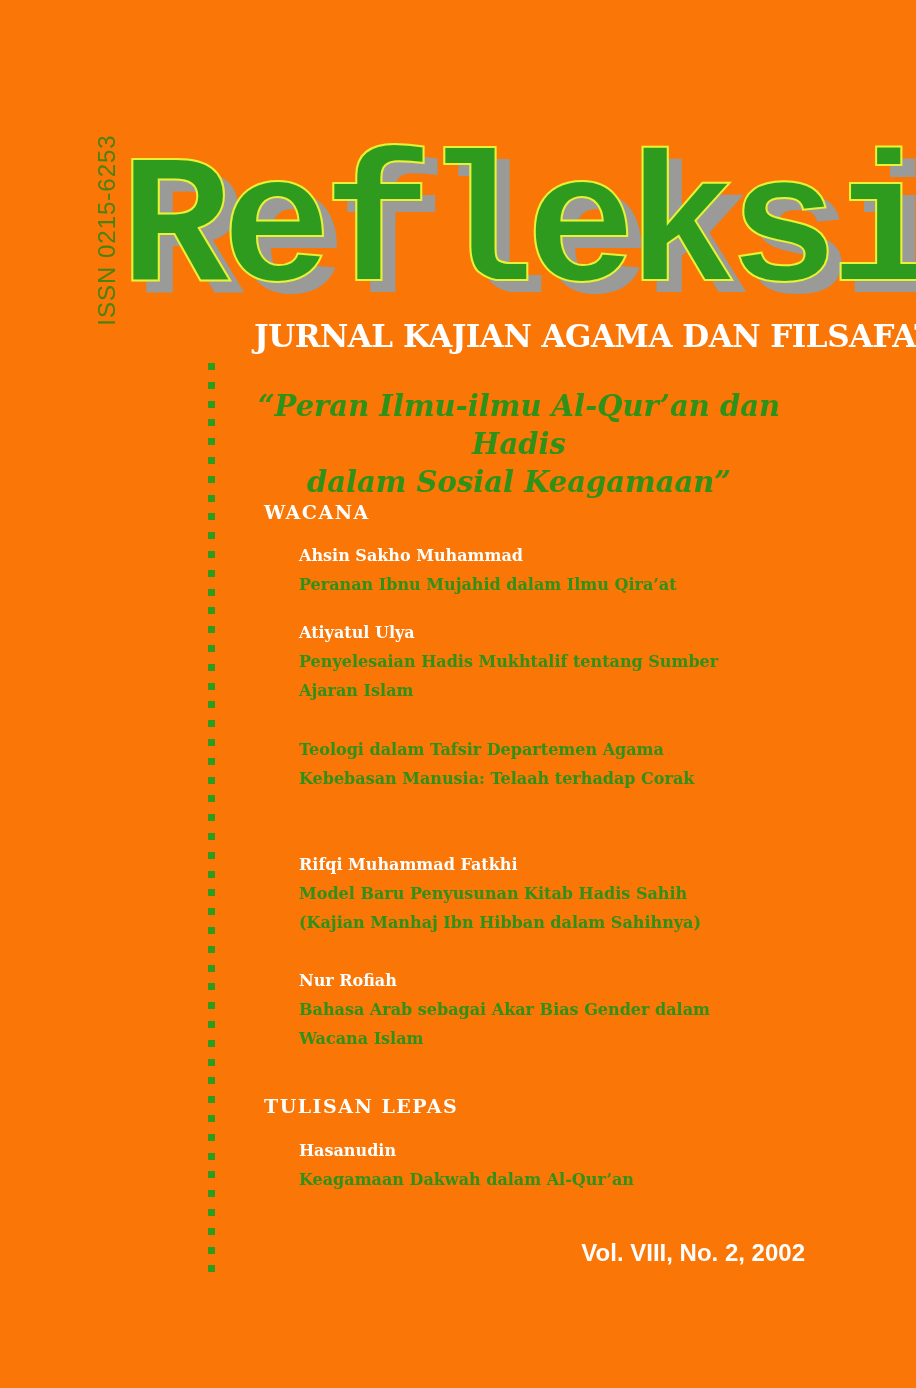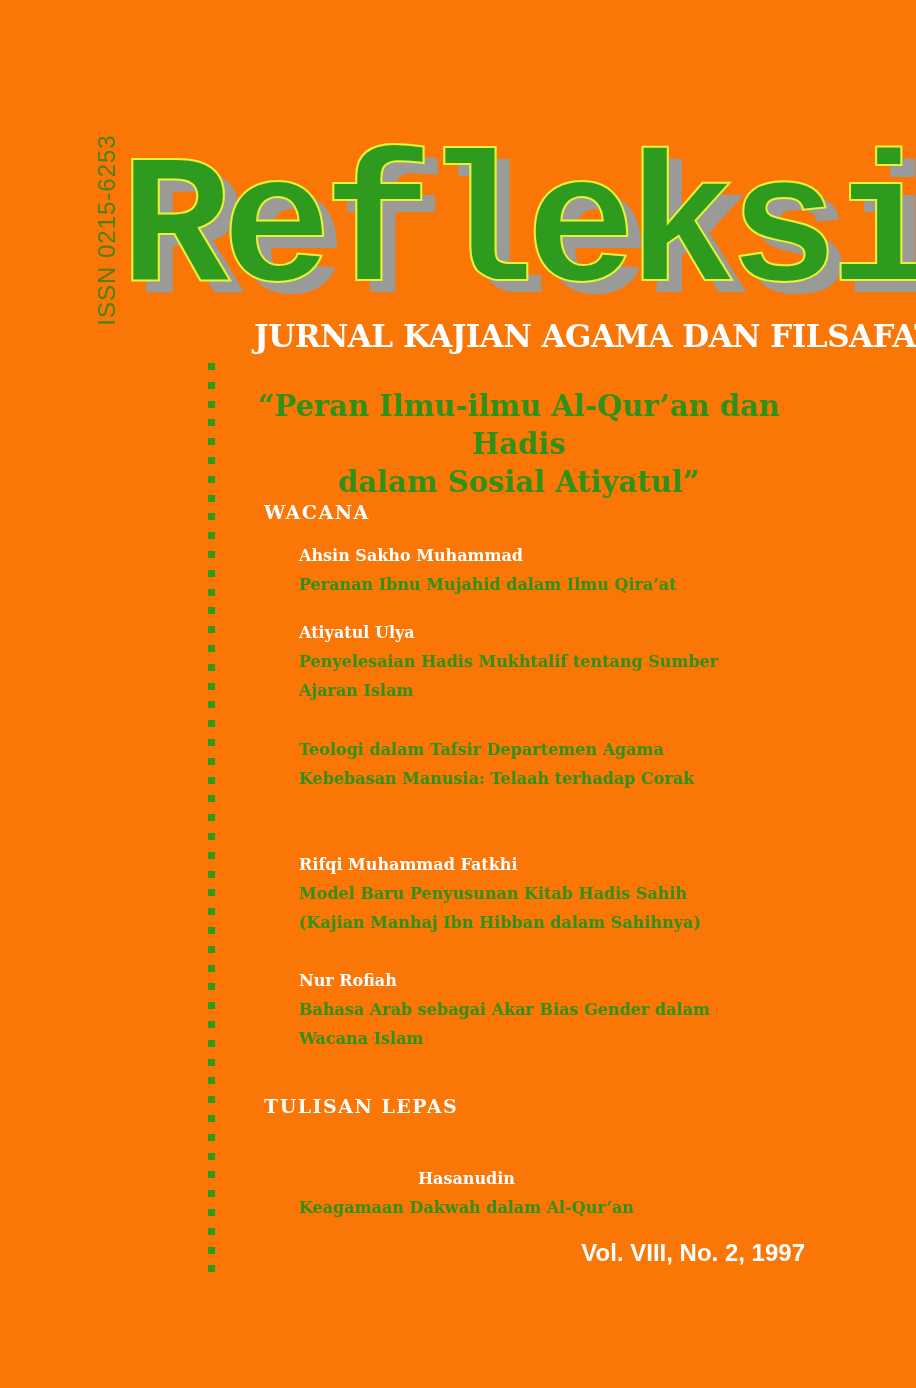--- a/index.html
+++ b/index.html
@@ -52,39 +52,39 @@
   
   .dots{
     position:absolute;left:208px;top:363px;width:7px;height:910px;
     background:repeating-linear-gradient(to bottom,
       var(--title-green) 0 7px, transparent 7px 18.8px);
   }
 
   .quote{
     position:absolute;left:228px;top:387px;width:582px;
     text-align:center;font-weight:bold;
-    font-size:29px;line-height:38px;color:var(--text-green);
+    font-size:29px;line-height:38px;color:var(--text-green);font-style:italic;
   }
 
   .sec{
     position:absolute;left:264px;
     font-weight:bold;font-size:19px;line-height:29px;
     letter-spacing:1.5px;color:var(--white);
     white-space:nowrap;
   }
   .sec-wacana{top:498px;}
   .sec-tulisan{top:1092px;}
 
   .article{
     position:absolute;left:299px;
     font-weight:bold;font-size:16px;line-height:29px;
     white-space:nowrap;
   }
   .a0{top:541px;} .a1{top:618px;} .a2{top:735px;}
-  .a3{top:850px;} .a4{top:966px;} .a5{top:1164px;text-align:center;}
+  .a3{top:850px;} .a4{top:966px;} .a5{top:1136px;}
   .author{color:var(--white);}
   .atitle{color:var(--text-green);}
 
   .vol{
     position:absolute;top:1240px;left:500px;width:305px;
     text-align:right;
     font-family:"Liberation Sans", sans-serif;
     font-weight:bold;font-size:24px;line-height:26px;
     color:var(--white);white-space:nowrap;
   }
@@ -97,21 +97,21 @@
   <div class="issn">ISSN 0215-6253</div>
 
   <div class="title">Refleksi</div>
 
   <div class="subtitle">JURNAL KAJIAN AGAMA DAN FILSAFAT</div>
 
   <div class="dots"></div>
 
   <div class="quote">
     <div>“Peran Ilmu-ilmu Al-Qur’an dan Hadis</div>
-    <div>dalam Sosial Atiyatul”</div>
+    <div>dalam Sosial Keagamaan”</div>
   </div>
 
   <div class="sec sec-wacana">WACANA</div>
 
   <div class="article a0">
     <div class="author">Ahsin Sakho Muhammad</div>
     <div class="atitle">Peranan Ibnu Mujahid dalam Ilmu Qira’at</div>
   </div>
 
   <div class="article a1">
@@ -137,15 +137,15 @@
     <div class="atitle">Wacana Islam</div>
   </div>
 
   <div class="sec sec-tulisan">TULISAN LEPAS</div>
 
   <div class="article a5">
     <div class="author">Hasanudin</div>
     <div class="atitle">Keagamaan Dakwah dalam Al-Qur’an</div>
   </div>
 
-  <div class="vol">Vol. VIII, No. 2, 1997</div>
+  <div class="vol">Vol. VIII, No. 2, 2002</div>
 
 </div>
 
 </body></html>

